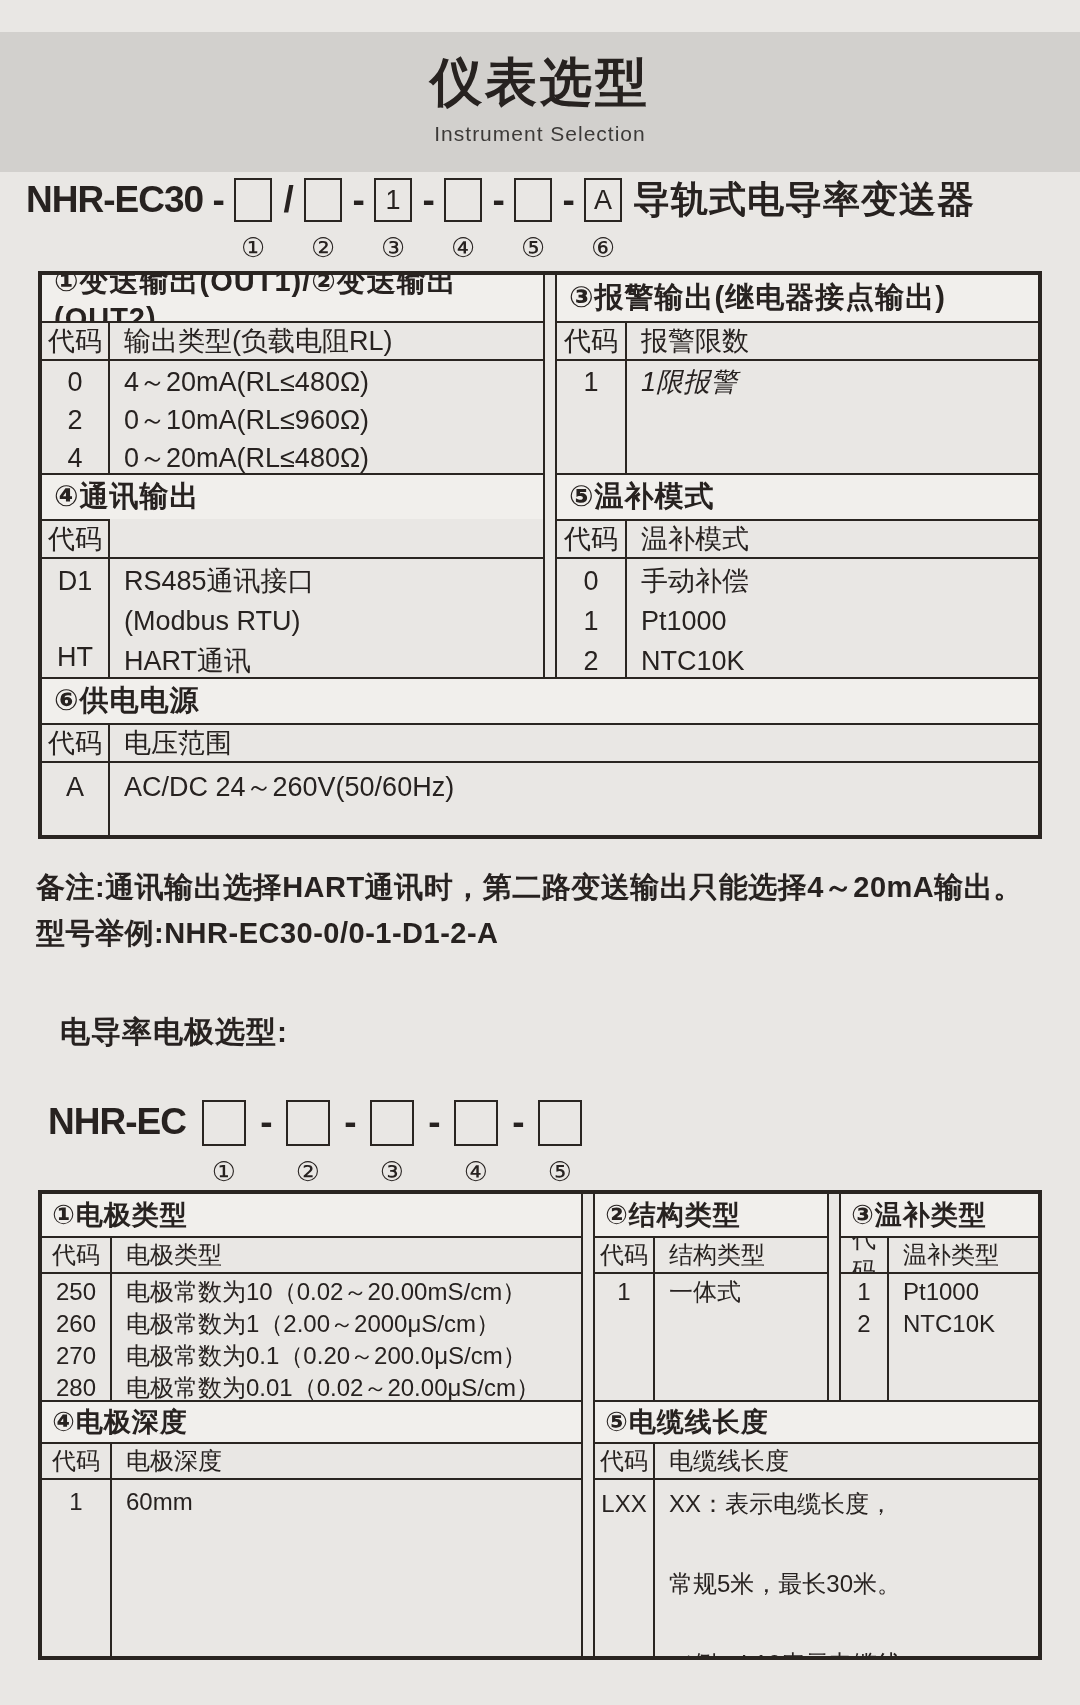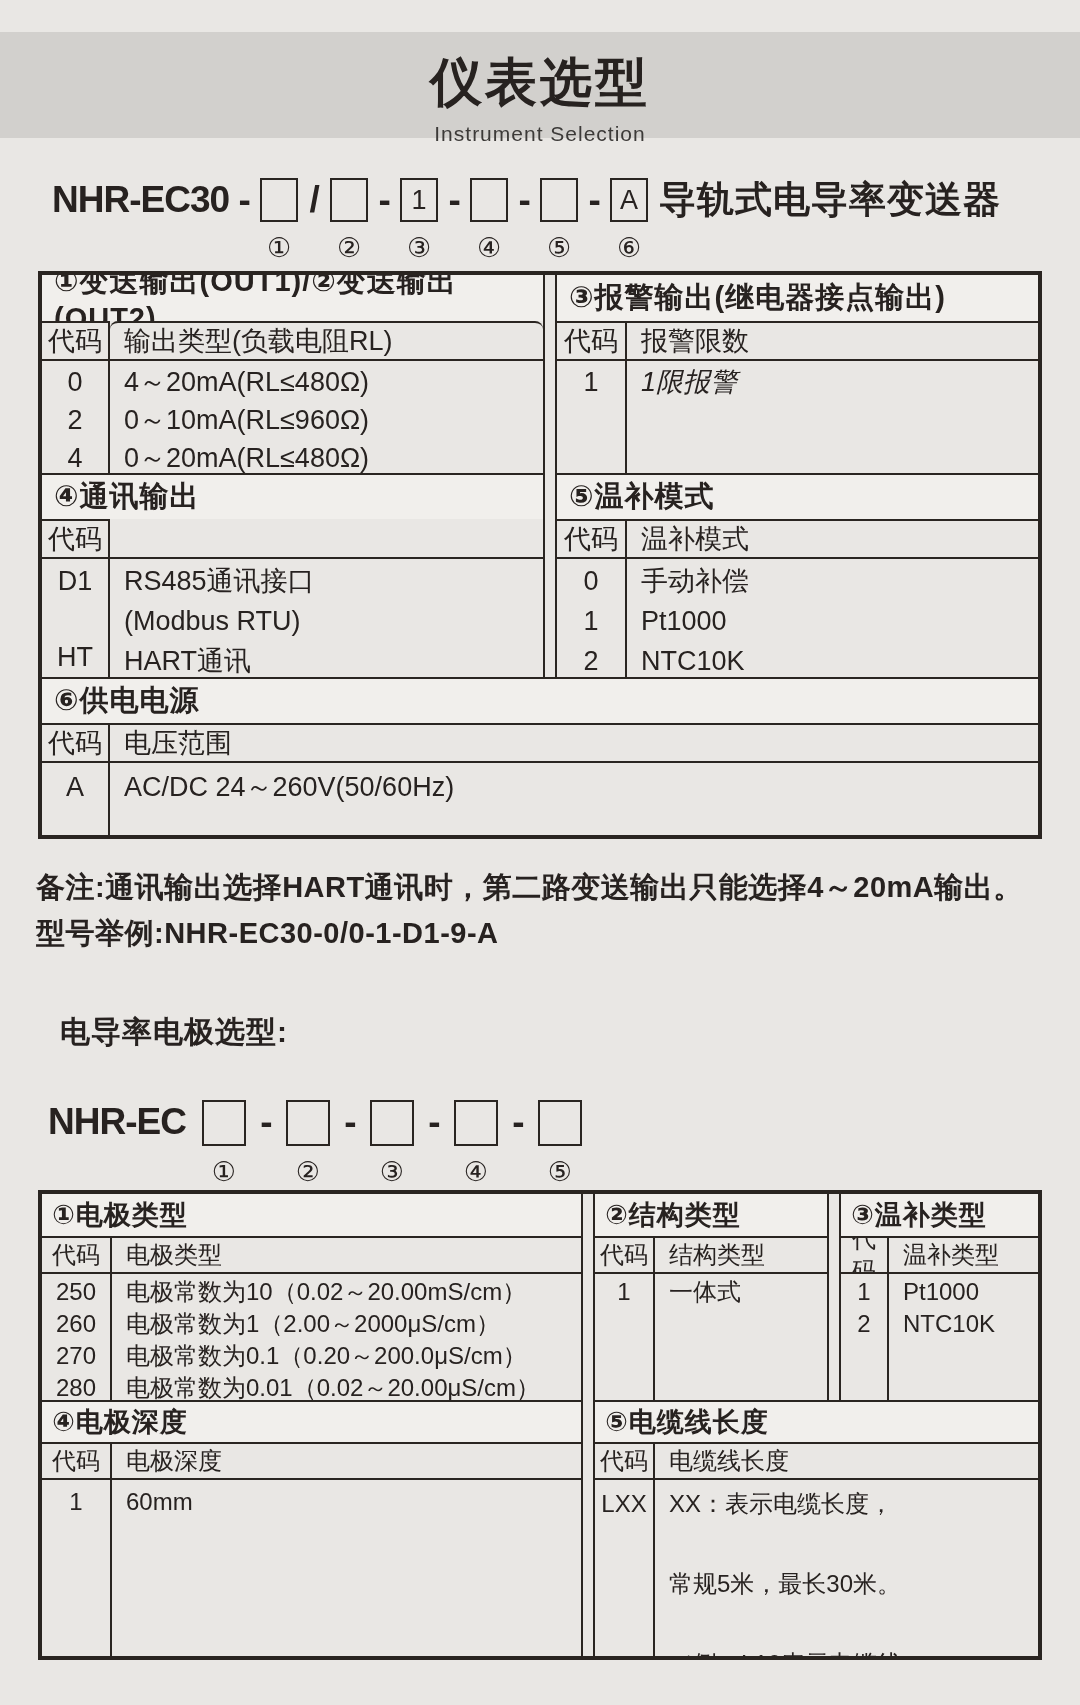--- a/index.html
+++ b/index.html
@@ -10,27 +10,27 @@
     --txt:#272220;
   }
   *{box-sizing:border-box;margin:0;padding:0;}
   html,body{width:1080px;}
   body{
     position:relative;height:1705px;background:var(--bg);
     font-family:"Liberation Sans","DejaVu Sans",sans-serif;color:var(--txt);
     overflow:hidden;
   }
   
-  .banner{position:absolute;top:32px;left:0;width:1080px;height:106px;background:var(--banner);text-align:center;}
+  .banner{position:absolute;top:32px;left:0;width:1080px;height:140px;background:var(--banner);text-align:center;}
   .banner .title{font-size:52px;font-weight:700;letter-spacing:3px;margin-top:16px;}
   .banner .subtitle{font-size:21px;color:#3c3a38;margin-top:4px;letter-spacing:1px;}
 
   
   .model{position:absolute;display:flex;align-items:flex-start;}
-  .model1{top:176px;left:52px;}
+  .model1{top:176px;left:26px;}
   .model2{top:1098px;left:48px;}
   .mprefix,.msuffix,.msep{font-size:37px;font-weight:700;line-height:48px;white-space:nowrap;letter-spacing:-1px;}
   .msep{width:30px;text-align:center;}
   .model2 .msep{width:40px;}
   .msep:empty{width:16px;}
   .msuffix{margin-left:10px;letter-spacing:1px;}
   .munit{display:flex;flex-direction:column;align-items:center;min-width:40px;}
   .mbox{width:38px;height:44px;border:2px solid var(--bd);display:flex;align-items:center;justify-content:center;
         font-size:27px;line-height:1;margin-top:2px;background:transparent;}
   .model2 .mbox{width:44px;height:46px;}
@@ -112,21 +112,21 @@
   <span class="msuffix">导轨式电导率变送器</span>
 </div>
 
 <div class="t t1">
 
   <div class="c sec" style="grid-column:1/3;grid-row:1;">①变送输出(OUT1)/②变送输出(OUT2)</div>
   <div class="gap" style="grid-column:3;grid-row:1/7;"></div>
   <div class="c sec" style="grid-column:4/6;grid-row:1;">③报警输出(继电器接点输出)</div>
 
   <div class="c f27 code br bt" style="grid-column:1;grid-row:2;">代码</div>
-  <div class="c f27 pad bt" style="grid-column:2;grid-row:2;border-radius:8px;">输出类型(负载电阻RL)</div>
+  <div class="c f27 pad bt" style="grid-column:2;grid-row:2;">输出类型(负载电阻RL)</div>
   <div class="c f27 code br bt" style="grid-column:4;grid-row:2;">代码</div>
   <div class="c f27 pad bt" style="grid-column:5;grid-row:2;">报警限数</div>
 
   <div class="c f27 stack code br bt l38" style="grid-column:1;grid-row:3;">
     <div>0</div>
     <div>2</div>
     <div>4</div>
   </div>
   <div class="c f27 stack pad bt l38" style="grid-column:2;grid-row:3;">
     <div>4～20mA(RL≤480Ω)</div>
@@ -173,21 +173,21 @@
   <div class="c f27 pad bt" style="grid-column:2/6;grid-row:8;">电压范围</div>
   <div class="c f27 stack code br bt top l44" style="grid-column:1;grid-row:9;">
     <div>A</div>
   </div>
   <div class="c f27 stack pad bt top l44" style="grid-column:2/6;grid-row:9;">
     <div>AC/DC 24～260V(50/60Hz)</div>
   </div>
 </div>
 
 <div class="note note1">备注:通讯输出选择HART通讯时，第二路变送输出只能选择4～20mA输出。</div>
-<div class="note note2">型号举例:NHR-EC30-0/0-1-D1-9-A</div>
+<div class="note note2">型号举例:NHR-EC30-0/0-1-D1-2-A</div>
 
 <div class="subtitle2">电导率电极选型:</div>
 
 <div class="model model2">
   <span class="mprefix">NHR-EC</span>
   <span class="msep"></span>
   <span class="munit">
     <span class="mbox"></span>
     <span class="mlbl">①</span>
   </span>

